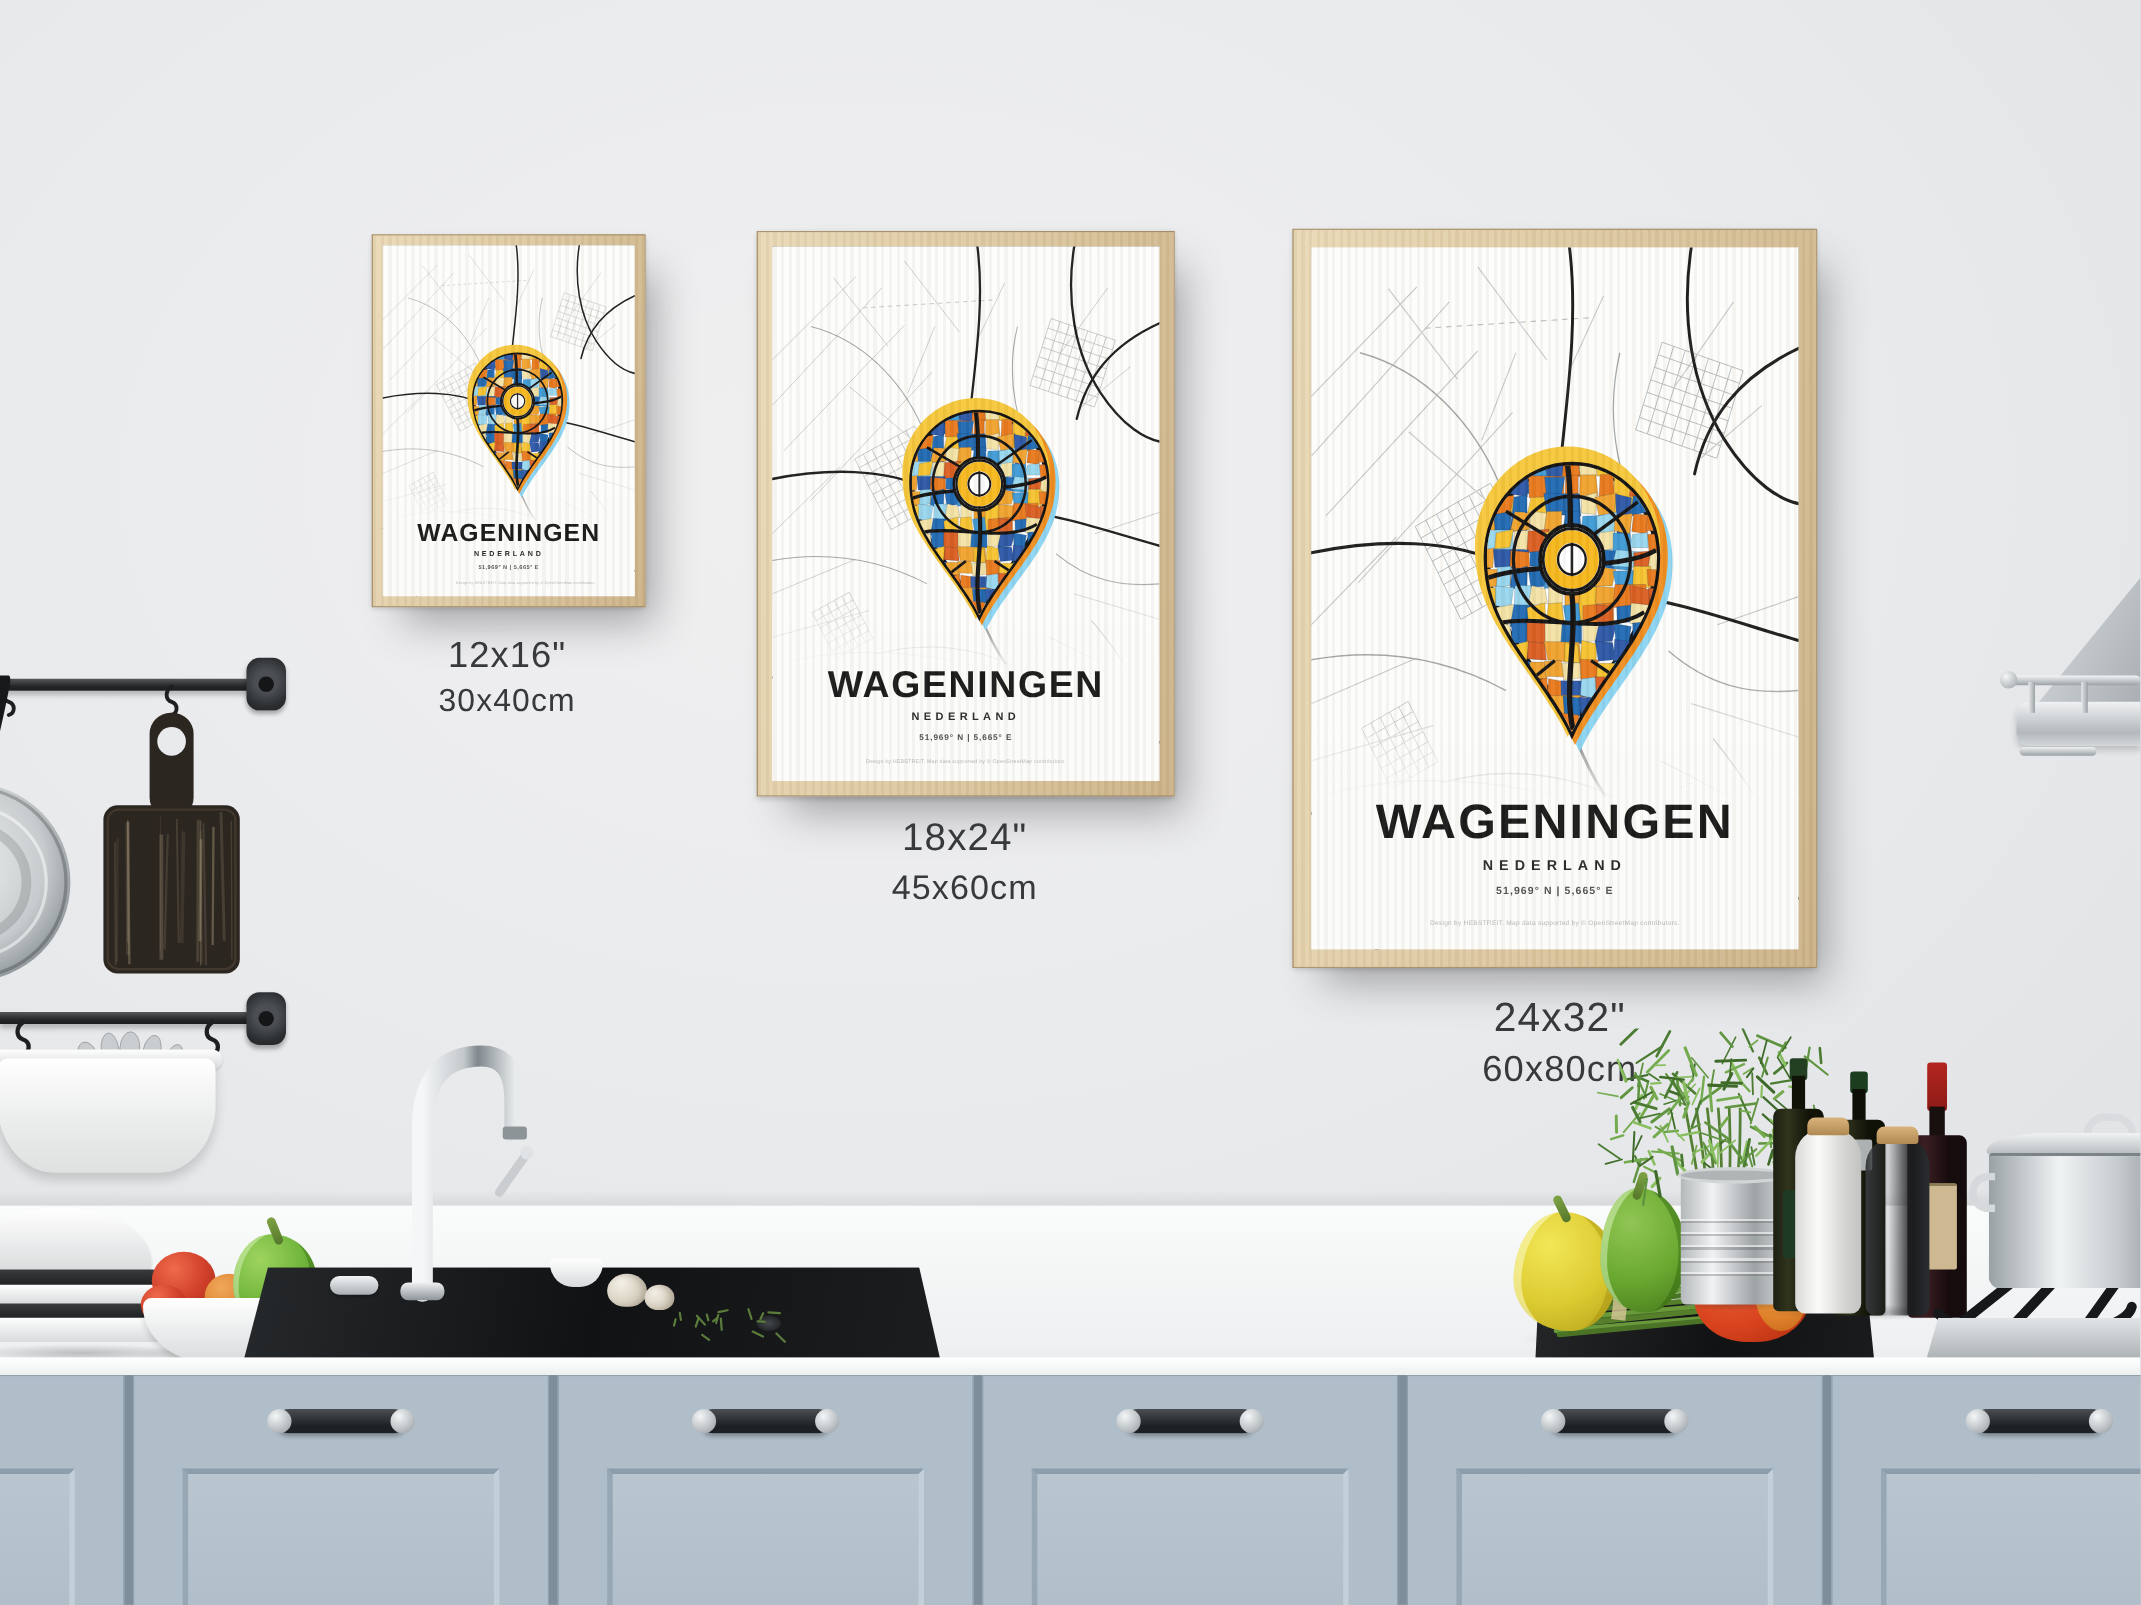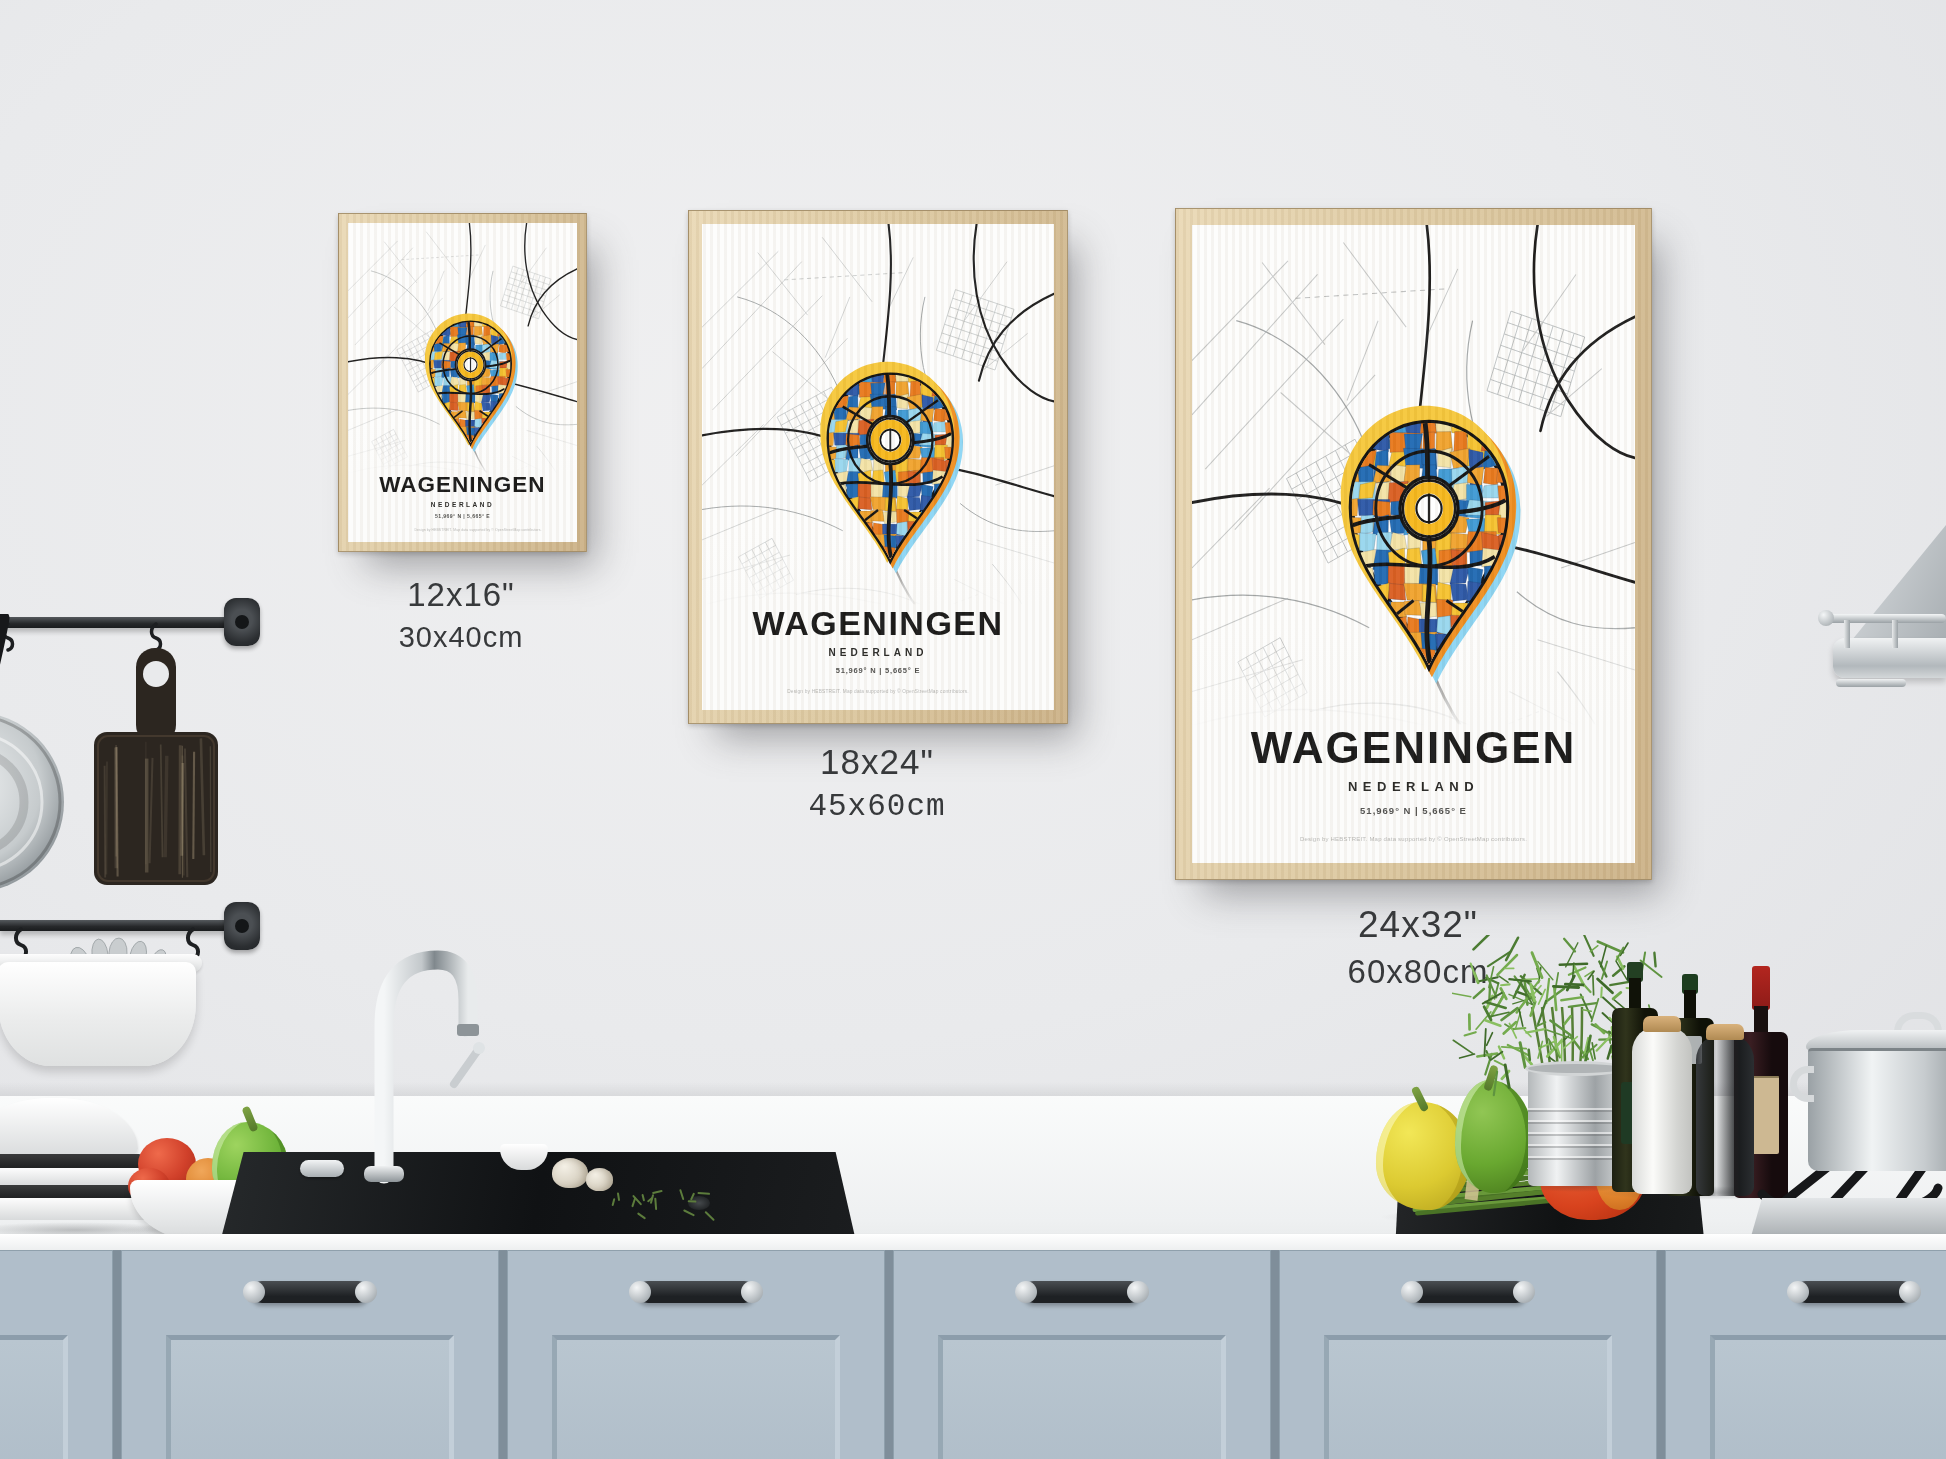--- a/index.html
+++ b/index.html
@@ -39,21 +39,21 @@
   .p3 .paper{inset:16px;}
   .p3 .ptitle{font-size:44px;letter-spacing:2px;}
   .p3 .psub{font-size:13px;letter-spacing:5.5px;}
   .p3 .pcoords{font-size:9.5px;letter-spacing:1px;}
   .p3 .pcredit{transform:translateY(-50%) scale(.75);}
 
   
   .size-label{position:absolute;width:300px;text-align:center;color:#37393b;}
   .sl1{font-size:33px;letter-spacing:1px;}
   .sl2{font-size:29px;margin-top:7px;letter-spacing:1px;}
-  .sizeL2 .sl1{font-size:35px;} .sizeL2 .sl2{font-size:31px;font-family:Liberation Mono, monospace;}
+  .sizeL2 .sl1{font-size:35px;} .sizeL2 .sl2{font-size:31px;}
   .sizeL3 .sl1{font-size:37px;} .sizeL3 .sl2{font-size:33px;}
 
   
   .rail{position:absolute;height:11px;border-radius:0 6px 6px 0;
     background:linear-gradient(#55595d,#26282a 60%,#1a1c1e);box-shadow:0 4px 5px rgba(0,0,0,.22);}
   .mount{position:absolute;width:36px;height:48px;border-radius:12px;
     background:radial-gradient(circle at 50% 45%, #4b4f53 0 32%, #2b2e31 72%, #212427);box-shadow:0 3px 4px rgba(0,0,0,.3);}
   .mknob{position:absolute;left:11px;top:17px;width:14px;height:14px;border-radius:50%;background:#141618;}
   .shook{position:absolute;}
 

